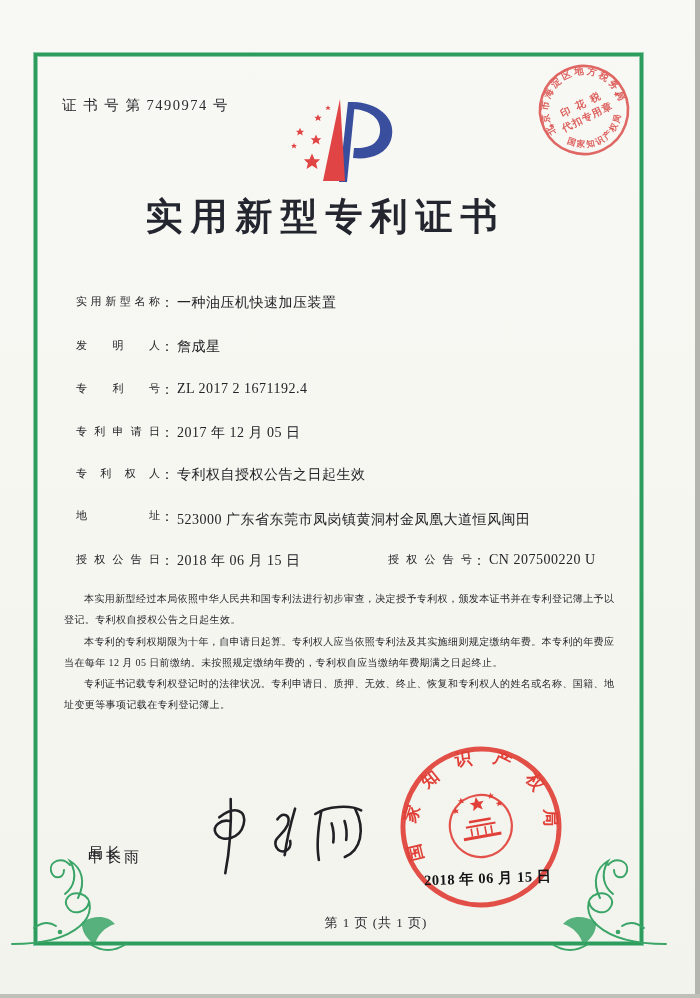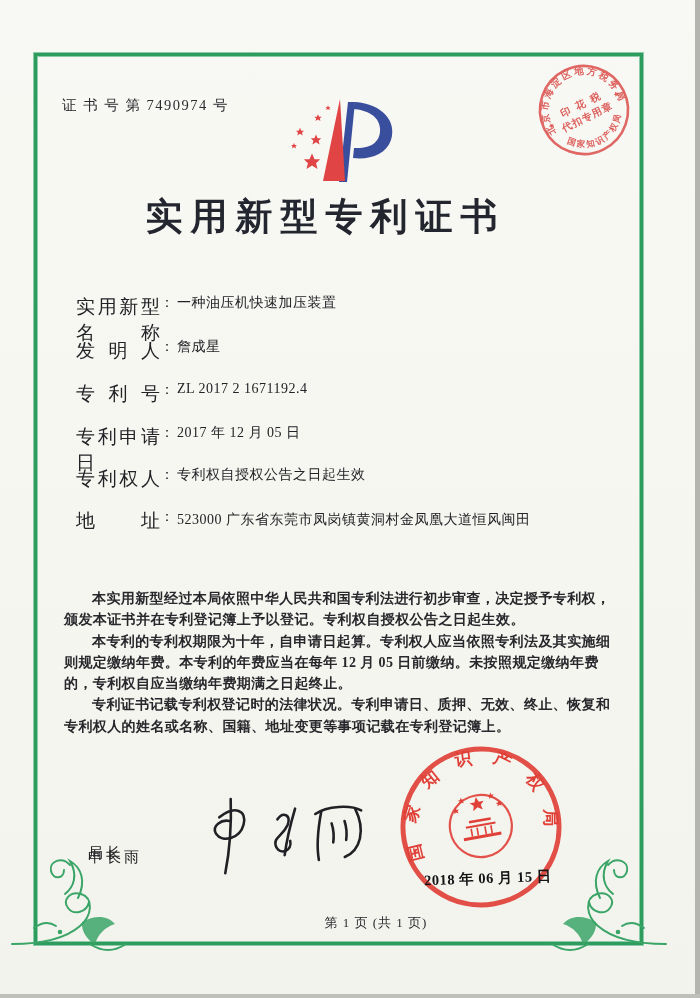--- a/index.html
+++ b/index.html
@@ -22,30 +22,30 @@
   .ornament.left{left:10px;top:852px;}
   .ornament.right{left:548px;top:852px;transform:scaleX(-1);}
   .cert-no{position:absolute;left:62px;top:96px;font-size:14.5px;letter-spacing:1.5px;color:#2b2b30;}
   .logo{position:absolute;left:287px;top:96px;}
   .title{
     position:absolute;left:0;top:192px;width:643px;text-align:center;
     font-size:37px;font-weight:700;letter-spacing:8px;text-indent:8px;color:#23262e;
   }
   .row{position:absolute;left:76px;font-size:14px;color:#232327;}
   .lbl{
-    display:inline-block;width:84px;font-size:19px;
+    display:inline-block;width:84px;font-size:11px;
     text-align:justify;text-align-last:justify;vertical-align:top;
   }
   .colon{display:inline-block;vertical-align:top;}
   .val{display:inline-block;margin-left:3px;vertical-align:top;letter-spacing:0.5px;}
   .val .vline{line-height:23px;}
   .pair2{position:absolute;left:312px;top:0;white-space:nowrap;}
   .paras{
     position:absolute;left:64px;top:588px;width:560px;
-    font-size:14px;line-height:21.3px;letter-spacing:0.4px;color:#28282c;font-weight:bold;
+    font-size:10px;line-height:21.3px;letter-spacing:0.4px;color:#28282c;
   }
   .paras p{margin:0;text-indent:2em;}
   .signer{position:absolute;left:88px;font-size:15px;letter-spacing:3px;color:#222226;}
   .signer.t1{top:844px;}
   .signer.t2{top:848px;}
   .signature{position:absolute;left:192px;top:793px;transform:rotate(-2deg);}
   .seal{position:absolute;left:396px;top:742px;transform:rotate(-10deg);}
   .seal-date{
     position:absolute;left:424px;top:869px;font-size:14.5px;font-weight:700;
     letter-spacing:0.5px;color:#141416;transform:rotate(-2deg);
@@ -118,20 +118,28 @@
     <span class="lbl">专利号</span><span class="colon">：</span><span class="val">ZL 2017 2 1671192.4</span>
   </div>
   <div class="row" style="top:424px">
     <span class="lbl">专利申请日</span><span class="colon">：</span><span class="val">2017 年 12 月 05 日</span>
   </div>
   <div class="row" style="top:466px">
     <span class="lbl">专利权人</span><span class="colon">：</span><span class="val">专利权自授权公告之日起生效</span>
   </div>
   <div class="row" style="top:508px">
     <span class="lbl">地址</span><span class="colon">：</span><span class="val"><span class="vline" style="display:block">523000 广东省东莞市凤岗镇黄洞村金凤凰大道恒风闽田</span></span>
+  </div>
+  <div class="row" style="top:552px;width:560px">
+    <span>
+      <span class="lbl">授权公告日</span><span class="colon">：</span><span class="val">2018 年 06 月 15 日</span>
+    </span>
+    <span class="pair2">
+      <span class="lbl">授权公告号</span><span class="colon">：</span><span class="val">CN 207500220 U</span>
+    </span>
   </div>
 
   <div class="paras">
     <p>本实用新型经过本局依照中华人民共和国专利法进行初步审查，决定授予专利权，颁发本证书并在专利登记簿上予以登记。专利权自授权公告之日起生效。</p>
     <p>本专利的专利权期限为十年，自申请日起算。专利权人应当依照专利法及其实施细则规定缴纳年费。本专利的年费应当在每年 12 月 05 日前缴纳。未按照规定缴纳年费的，专利权自应当缴纳年费期满之日起终止。</p>
     <p>专利证书记载专利权登记时的法律状况。专利申请日、质押、无效、终止、恢复和专利权人的姓名或名称、国籍、地址变更等事项记载在专利登记簿上。</p>
   </div>
 
   <div class="signer t1">局长</div>
   <div class="signer t2">申长雨</div>

